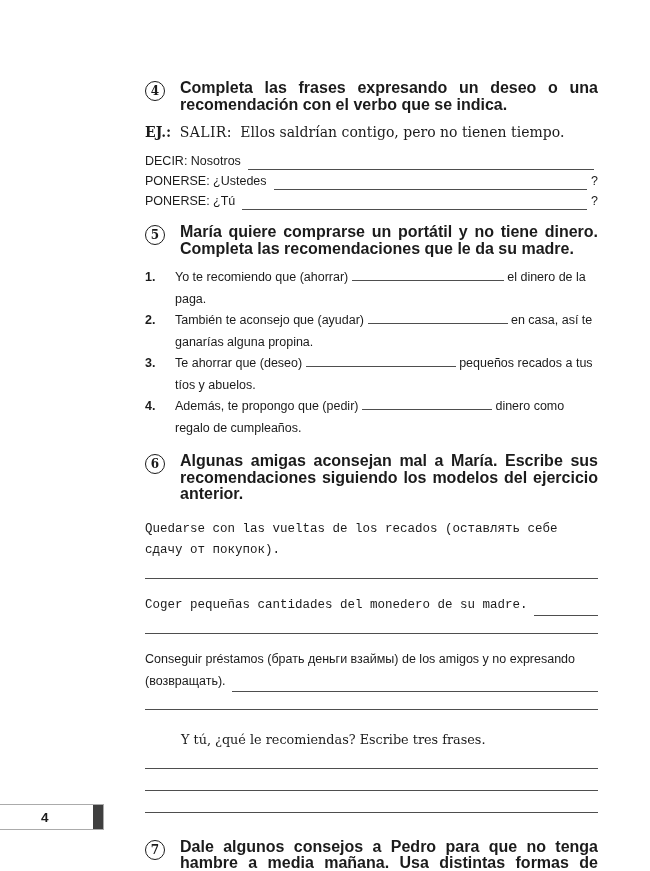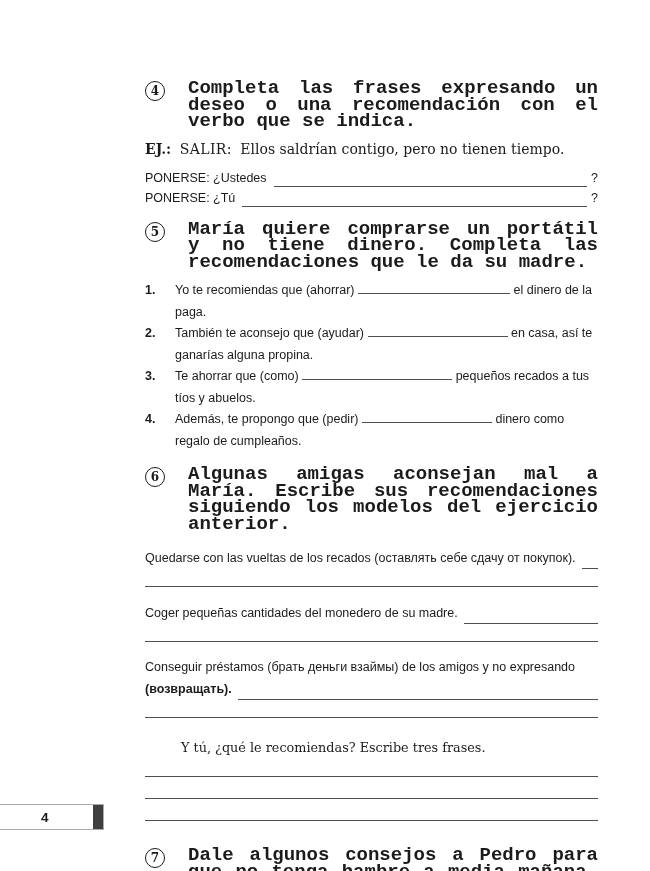--- a/index.html
+++ b/index.html
@@ -14,24 +14,23 @@
   
   .ex-header { display:flex; gap:15px; align-items:flex-start; }
   .circle-num {
     flex:0 0 auto; width:20px; height:20px; margin-top:1px;
     border:1.5px solid #1b1b1b; border-radius:50%;
     display:flex; align-items:center; justify-content:center;
     font-family:"DejaVu Serif","Liberation Serif",serif;
     font-weight:bold; font-size:12px;
   }
   .ex-title {
-    font-family:Liberation Mono, monospace;
-    font-weight:bold; font-size:19px; line-height:16.5px;
+    font-family:Liberation Sans, sans-serif;
+    font-weight:bold; font-size:16px; line-height:16.5px;
     text-align:justify;
-    margin-left:8px;
   }
 
   
   .example-line {
     font-family:"DejaVu Serif","Liberation Serif",serif;
     font-size:14px; line-height:17px; margin:11px 0 9px;
   }
   .ej-label { font-weight:bold; margin-right:4px; }
   .verb-caps { letter-spacing:0.4px; margin-right:4px; }
   .fill-row { display:flex; align-items:flex-end; font-size:12.5px; height:20px; }
@@ -44,24 +43,24 @@
   .num-item { display:flex; font-size:12.5px; line-height:21.5px; }
   .item-num { flex:0 0 30px; font-weight:bold; }
   .item-body { flex:1 1 auto; }
   .verb { }
   .blank-inline {
     display:inline-block; border-bottom:1px solid #4e4e4e;
     height:11px; vertical-align:baseline;
   }
 
   
-  .ex6-row { display:flex; align-items:flex-end; font-size:12.5px; line-height:21px; margin-top:16px; }
+  .ex6-row { display:flex; align-items:flex-end; font-size:12.5px; line-height:21px; margin-top:16px;font-family:Liberation Mono, monospace; }
   .ex6-text { padding-right:6px; }
   .ex6-wrap { font-size:12.5px; line-height:23px; margin-top:14px; }
-  .ex6-line2 { display:flex; align-items:flex-end; font-size:12.5px; line-height:21px;font-weight:bold; }
+  .ex6-line2 { display:flex; align-items:flex-end; font-size:12.5px; line-height:21px; }
   .rule { border-bottom:1px solid #4e4e4e; height:0; margin-top:17px; }
   .rule-row { border-bottom:1px solid #4e4e4e; height:0; margin-top:21px; }
   .subtitle {
     font-family:"DejaVu Serif","Liberation Serif",serif;
     font-weight:normal; font-size:12.8px; margin:22px 0 0 36px;
   }
 
   
   .page-tab {
     position:absolute; left:0; bottom:41px; width:104px; height:26px;
@@ -82,59 +81,64 @@
     <span class="circle-num">4</span>
     <p class="ex-title">Completa las frases expresando un deseo o una recomendación con el verbo que se indica.</p>
   </div>
   <p class="example-line">
     <span class="ej-label">EJ.:</span>
     <span class="verb-caps">SALIR:</span>
     <span>Ellos saldrían contigo, pero no tienen tiempo.</span>
   </p>
 
   <div class="fill-row">
+    <span class="fill-label">DECIR:  Nosotros</span>
+    <span class="blank"></span>
+    <span class="fill-suffix"></span>
+  </div>
+  <div class="fill-row">
     <span class="fill-label">PONERSE:  ¿Ustedes</span>
     <span class="blank"></span>
     <span class="fill-suffix">?</span>
   </div>
   <div class="fill-row">
     <span class="fill-label">PONERSE:  ¿Tú</span>
     <span class="blank"></span>
     <span class="fill-suffix">?</span>
   </div>
 
   <div class="section">
     <div class="ex-header">
       <span class="circle-num">5</span>
       <p class="ex-title">María quiere comprarse un portátil y no tiene dinero. Completa las recomendaciones que le da su madre.</p>
     </div>
     <div style="margin-top:10px;">
       <div class="num-item">
         <span class="item-num">1.</span>
         <div class="item-body">
-          <span>Yo te recomiendas que</span>
+          <span>Yo te recomiendo que</span>
           <span class="verb">(ahorrar)</span>
           <span class="blank-inline" style="width:152px"></span>
           <span>el dinero de la paga.</span>
         </div>
       </div>
       <div class="num-item">
         <span class="item-num">2.</span>
         <div class="item-body">
           <span>También te aconsejo que</span>
           <span class="verb">(ayudar)</span>
           <span class="blank-inline" style="width:140px"></span>
           <span>en casa, así te ganarías alguna propina.</span>
         </div>
       </div>
       <div class="num-item">
         <span class="item-num">3.</span>
         <div class="item-body">
           <span>Te ahorrar que</span>
-          <span class="verb">(como)</span>
+          <span class="verb">(deseo)</span>
           <span class="blank-inline" style="width:150px"></span>
           <span>pequeños recados a tus tíos y abuelos.</span>
         </div>
       </div>
       <div class="num-item">
         <span class="item-num">4.</span>
         <div class="item-body">
           <span>Además, te propongo que</span>
           <span class="verb">(pedir)</span>
           <span class="blank-inline" style="width:130px"></span>

